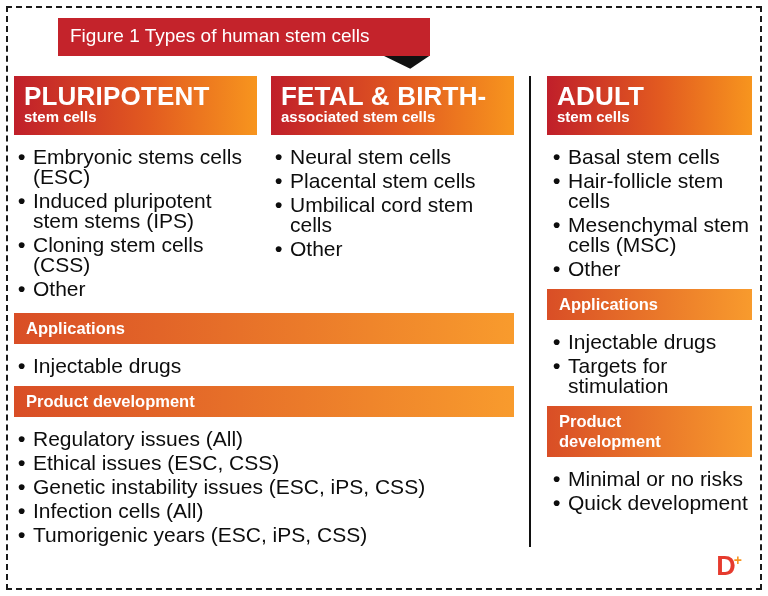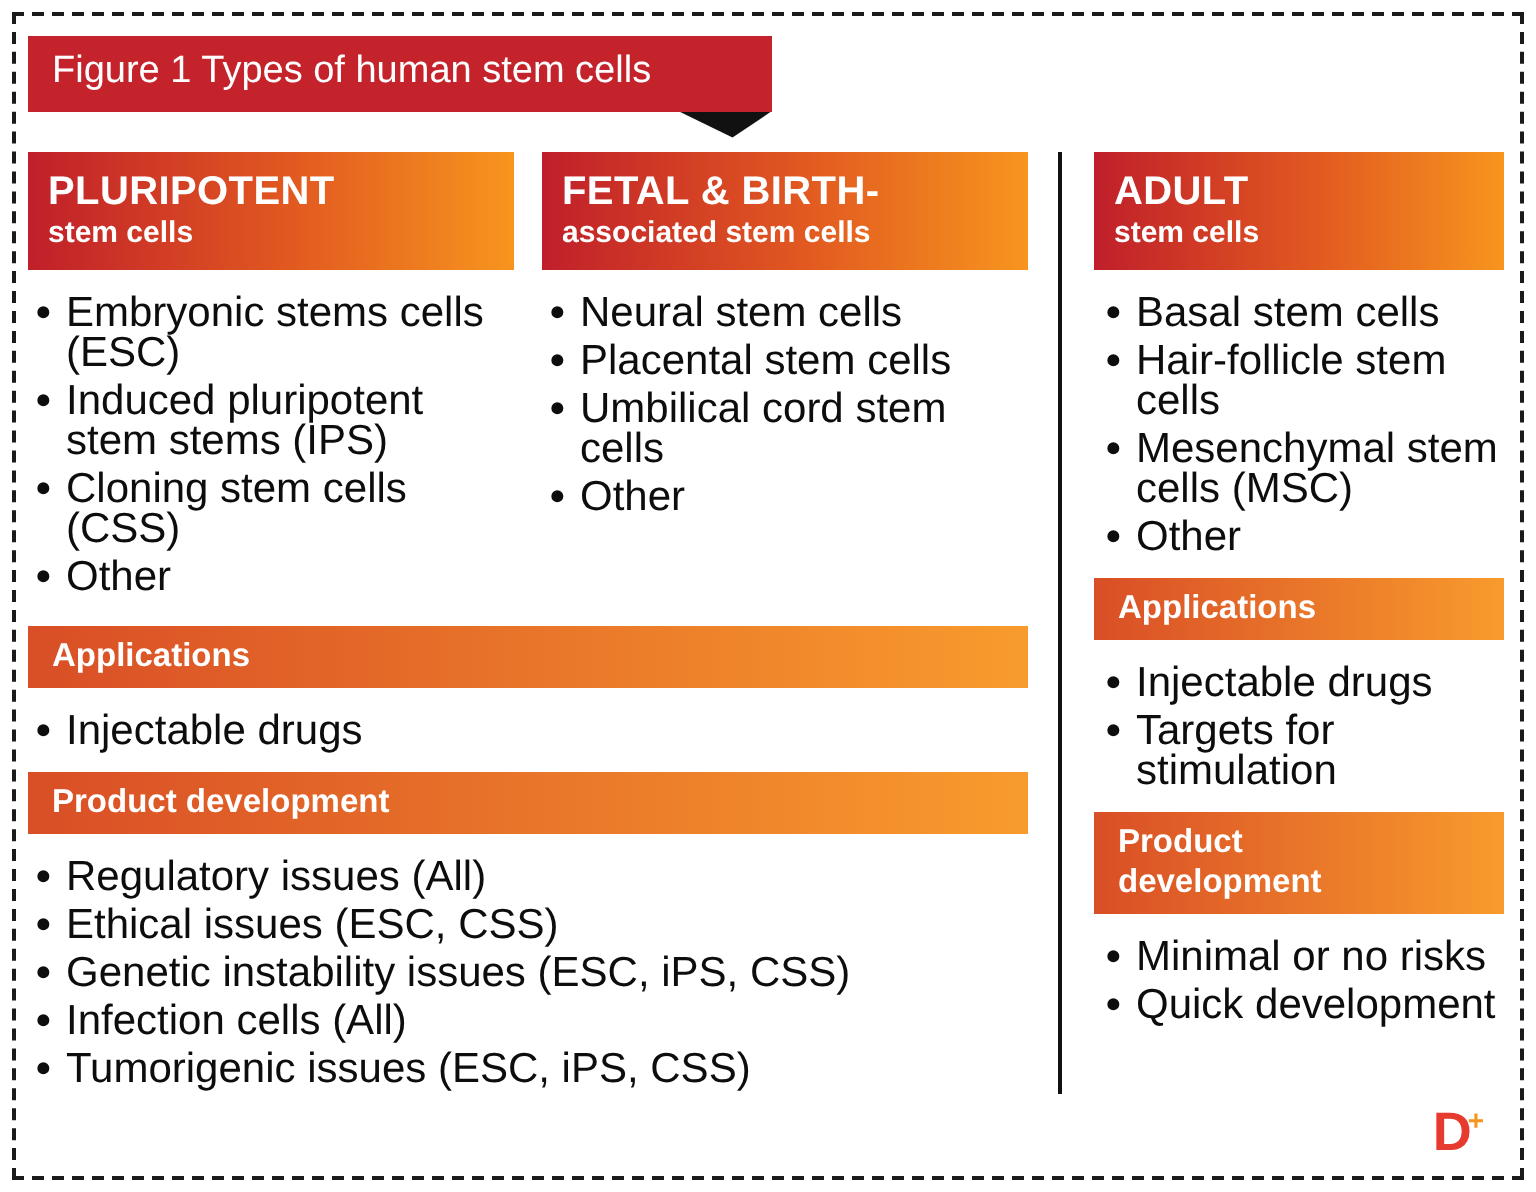--- a/index.html
+++ b/index.html
@@ -22,20 +22,21 @@
   }
   
   .banner {
     position:relative;
     display:inline-block;
     background:#c4232b;
     color:#fff;
     font-size:19px;
     padding:7px 60px 8px 12px;
     line-height:1.2;
+    margin-left:44px;
   }
   .fold {
     position:absolute;
     left:calc(100% - 46px);
     top:100%;
     width:46px; height:13px;
     background:#111;
     clip-path:polygon(0 0, 100% 0, 58% 100%);
   }
   
@@ -45,21 +46,21 @@
   .right { flex:1; min-width:0; }
   .cols { display:flex; gap:14px; }
   .col { flex:1; min-width:0; }
 
   
   .col-header {
     background:linear-gradient(90deg,#c01f2a 0%,#e25a20 55%,#f7951e 100%);
     color:#fff;
     padding:8px 10px 9px;
   }
-  .col-header .l1 { font-size:20px; font-weight:bold; line-height:24px; letter-spacing:.2px; }
+  .col-header .l1 { font-size:26px; font-weight:bold; line-height:24px; letter-spacing:.2px; }
   .col-header .l2 { font-size:15px; font-weight:bold; line-height:18px; }
 
   
   .bar {
     background:linear-gradient(90deg,#d94e26 0%,#f89b2d 100%);
     color:#fff;
     font-weight:bold;
     font-size:16.5px;
     padding:5px 12px 6px;
     border-radius:0;
@@ -158,21 +159,21 @@
         </ul>
 
       <div class="bar">
         <span>Product development</span>
       </div>
       <ul class="bullets">
           <li>Regulatory issues (All)</li>
           <li>Ethical issues (ESC, CSS)</li>
           <li>Genetic instability issues (ESC, iPS, CSS)</li>
           <li>Infection cells (All)</li>
-          <li>Tumorigenic issues (ESC, iPS, CSS)</li>
+          <li>Tumorigenic years (ESC, iPS, CSS)</li>
         </ul>
     </div>
 
     <div class="divider"></div>
 
     <div class="right">
       <section class="col">
         <header class="col-header">
           <div class="l1">ADULT</div>
           <div class="l2">stem cells</div>

